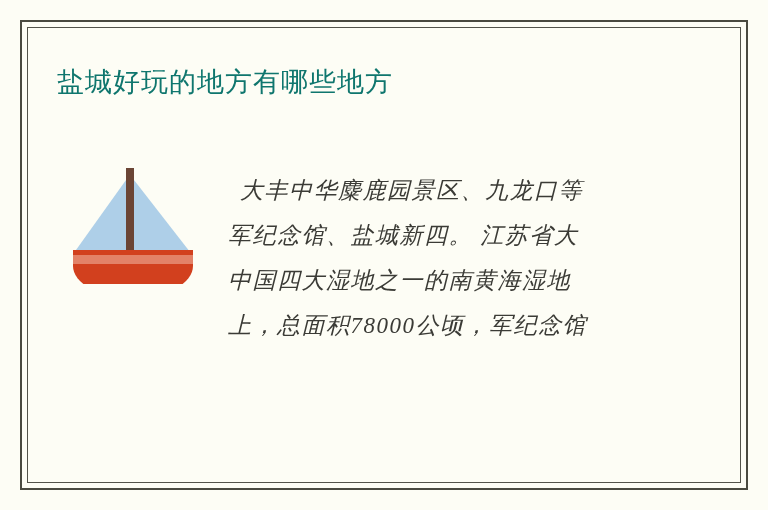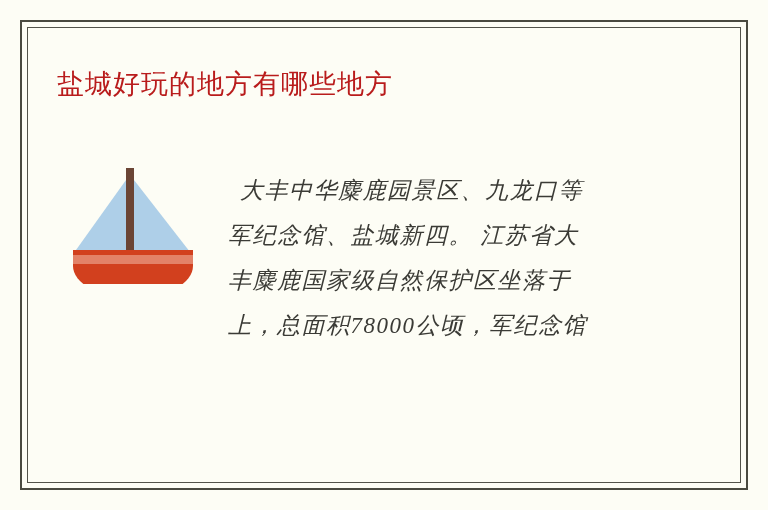--- a/index.html
+++ b/index.html
@@ -46,22 +46,22 @@
   }
 
   
   #page-title {
     position: absolute;
     left: 57px;
     top: 64px;
     font-size: 27px;
     line-height: 40px;
     letter-spacing: 1px;
-    color: #b91c1c;
-    font-family: Liberation Serif, serif;
+    color: #0f766e;
+    font-family: Liberation Mono, monospace;
     font-weight: 400;
     white-space: nowrap;
   }
 
   
   #sailboat-illustration {
     position: absolute;
     left: 68px;
     top: 162px;
     width: 130px;
@@ -115,17 +115,17 @@
       <rect x="5" y="88" width="120" height="14" fill="#e38268"></rect>
       <rect x="5" y="88" width="120" height="5" fill="#d2401e"></rect>
 
       <path d="M5,102 L125,102 L125,104 A60,32 0 0 1 5,104 Z" fill="#d2401e"></path>
     </svg>
   </div>
 
   <div id="article-body">
     <div class="body-line first">大丰中华麋鹿园景区、九龙口等</div>
     <div class="body-line">军纪念馆、盐城新四。 江苏省大</div>
-    <div class="body-line">丰麋鹿国家级自然保护区坐落于</div>
+    <div class="body-line">中国四大湿地之一的南黄海湿地</div>
     <div class="body-line">上，总面积78000公顷，军纪念馆</div>
   </div>
 
 </div>
 
 </body></html>

